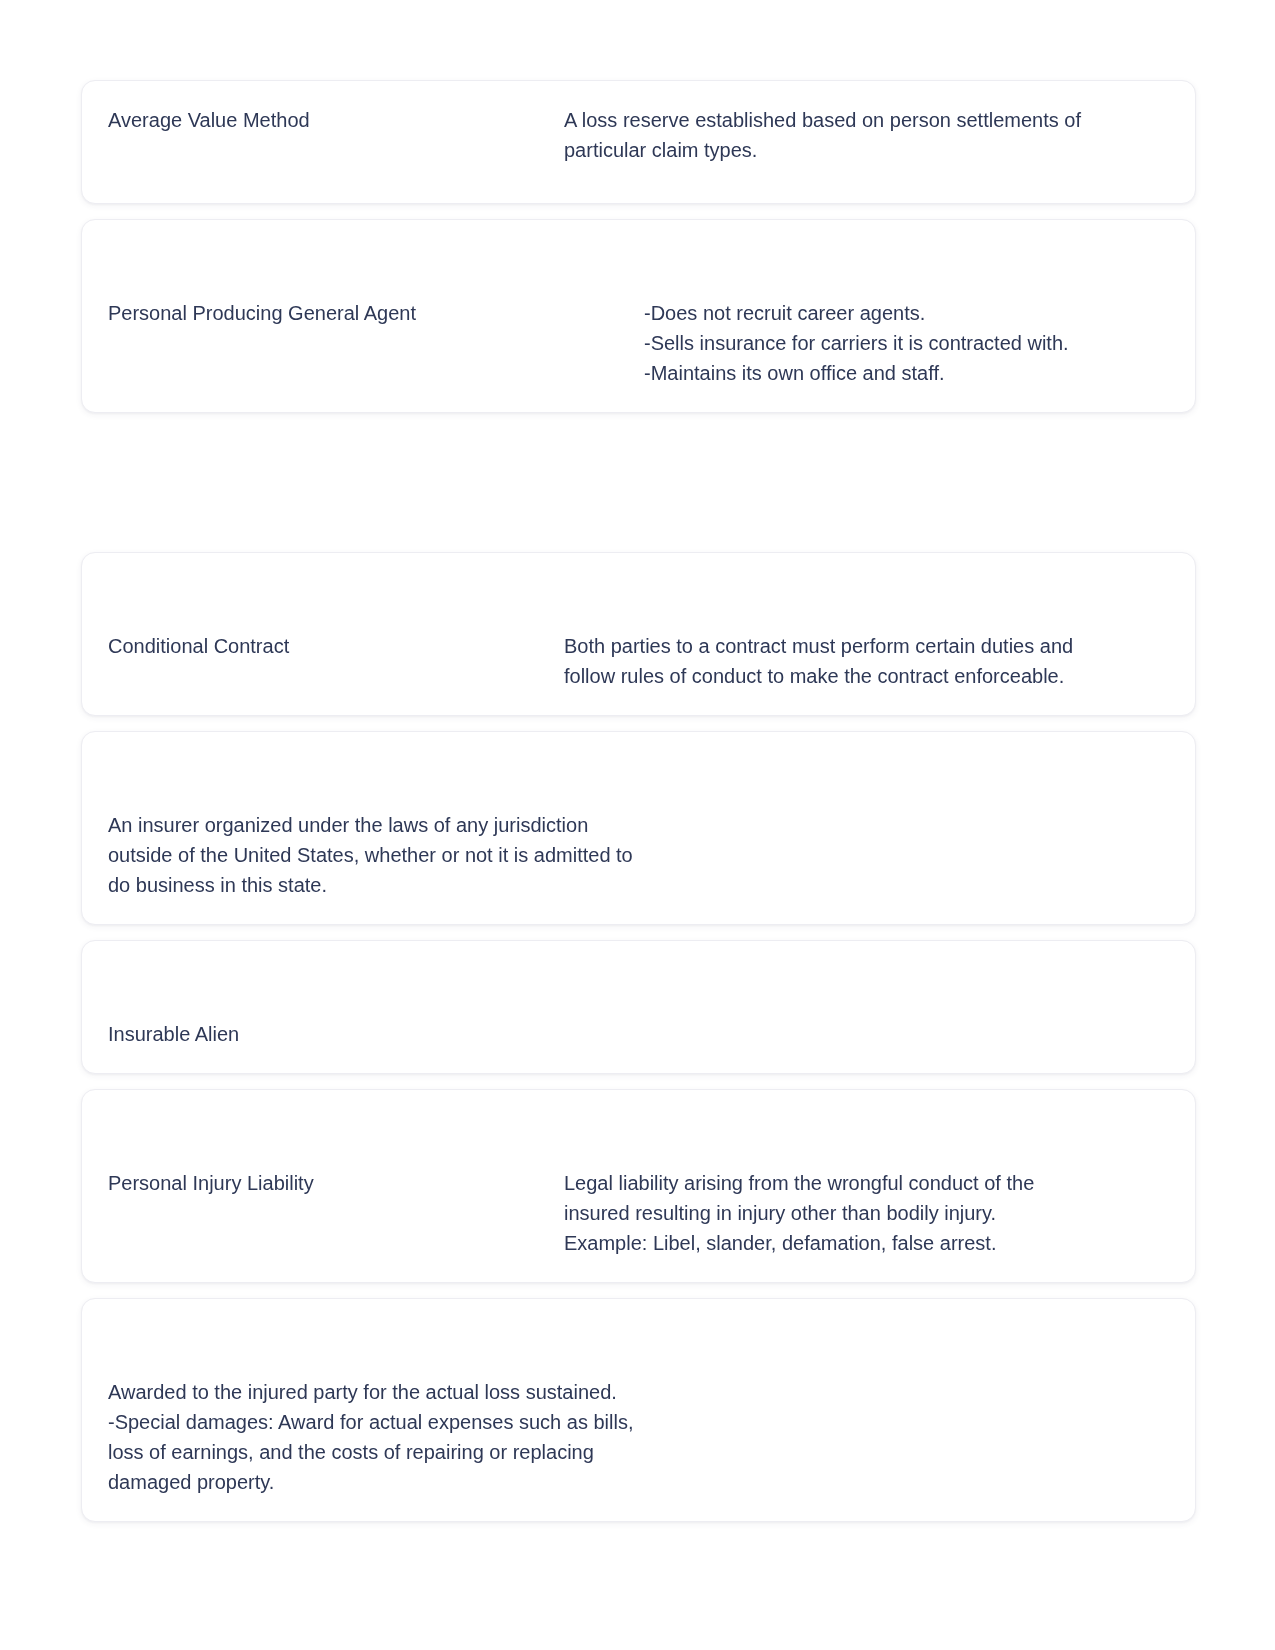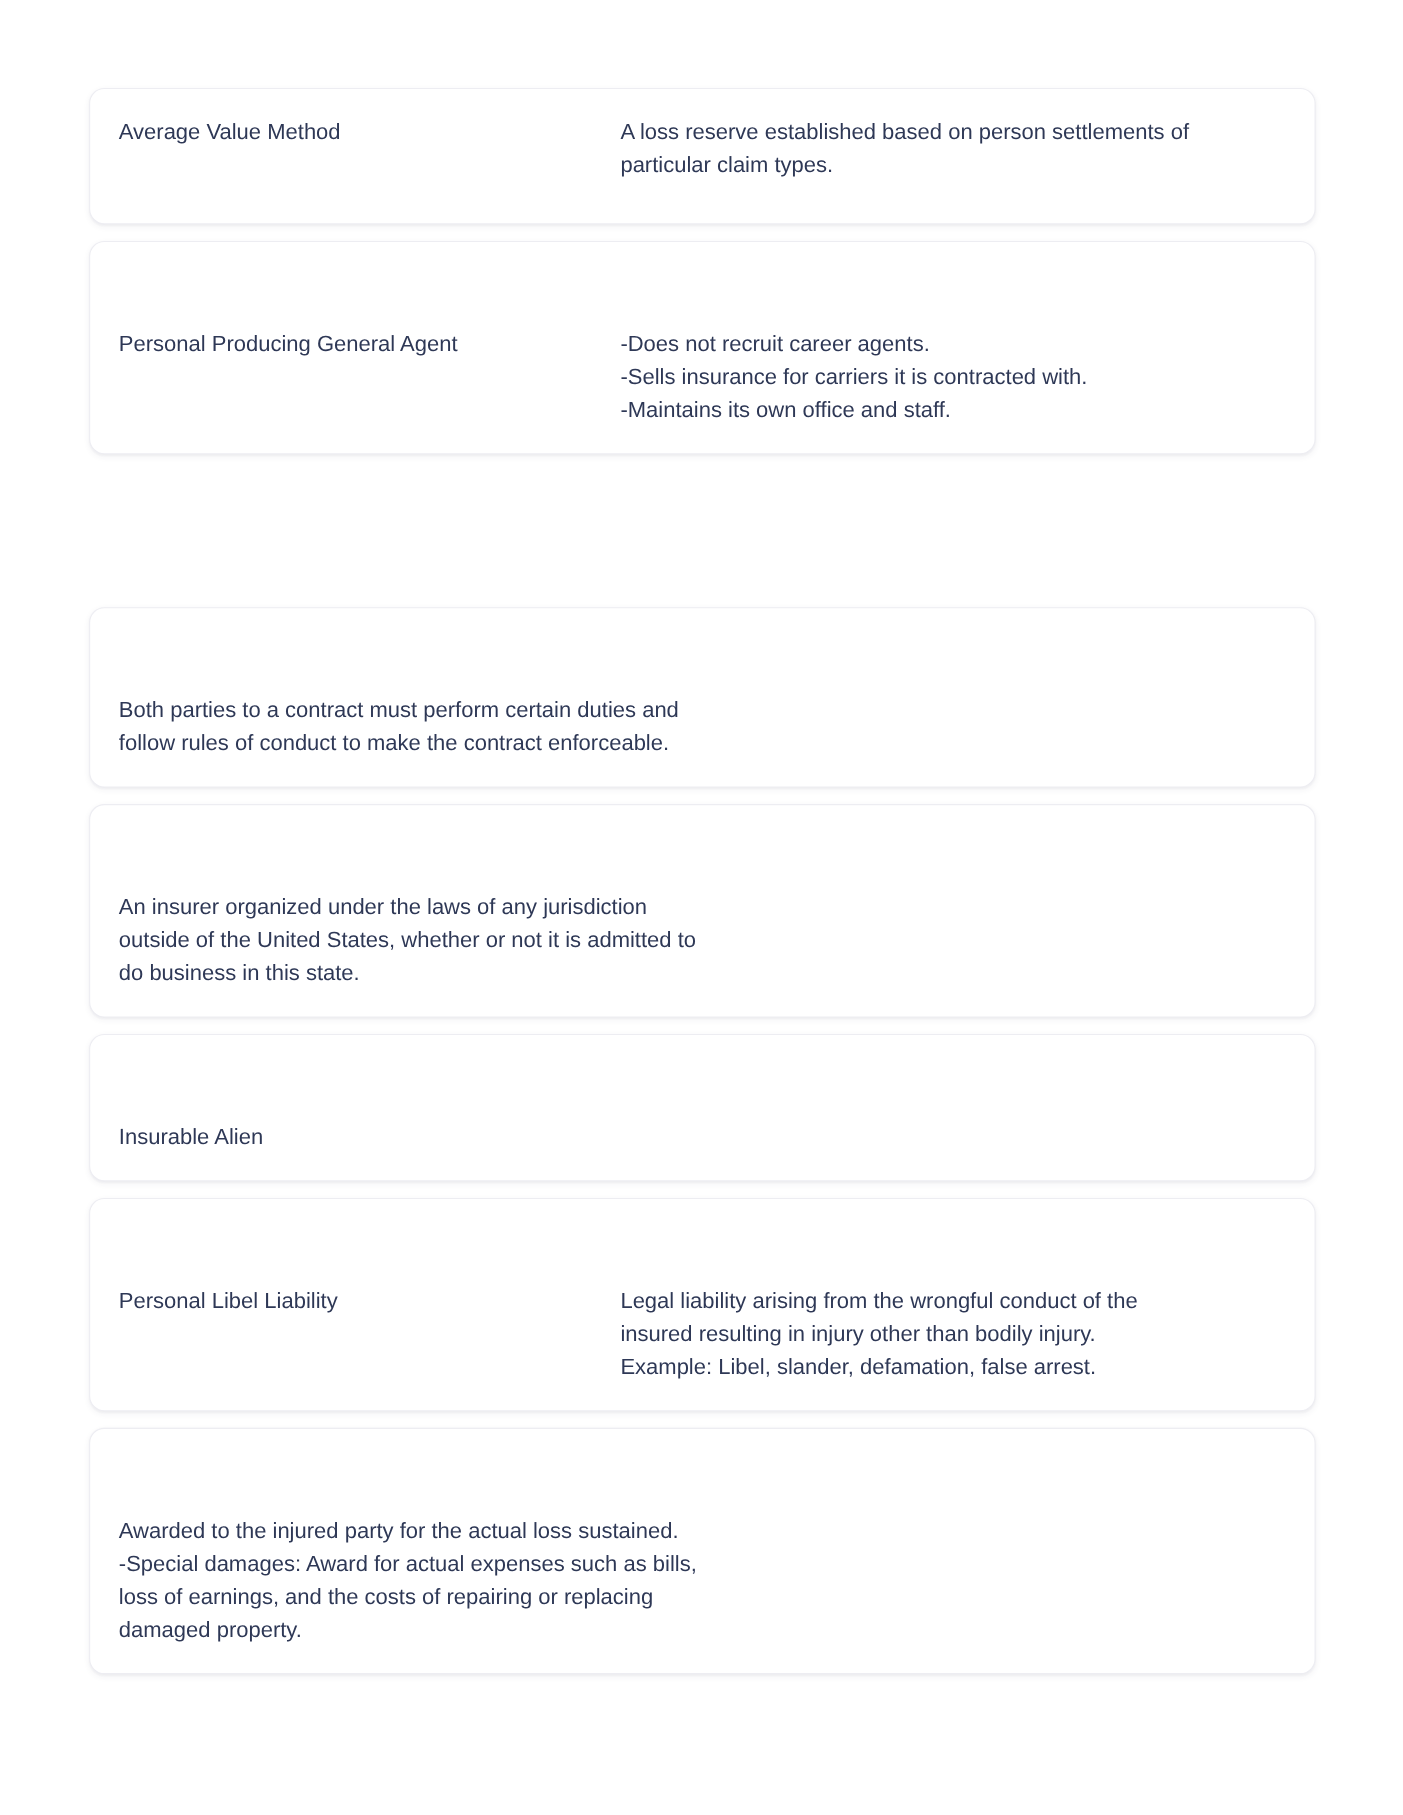--- a/index.html
+++ b/index.html
@@ -27,20 +27,21 @@
     box-shadow:0 2px 6px rgba(46,56,86,0.06), 0 1px 2px rgba(46,56,86,0.04);
     padding:78px 24px 24px 26px;
     margin-bottom:15px;
   }
   .card--compact{
     padding-top:24px;
     padding-bottom:38px;
   }
   .card--gap{
     margin-bottom:139px;
+    justify-content:space-between;
   }
   .term{
     flex:0 0 456px;
     width:456px;
     font-size:20px;
     line-height:30px;
     padding-right:30px;
   }
   .definition{
     width:527px;
@@ -61,33 +62,34 @@
   </section>
 
   <section class="card card--gap">
     <div class="term">Personal Producing General Agent</div>
     <div class="definition">-Does not recruit career agents.
 -Sells insurance for carriers it is contracted with.
 -Maintains its own office and staff.</div>
   </section>
 
   <section class="card">
+    <div class="term">Conditional Contract</div>
     <div class="definition">Both parties to a contract must perform certain duties and follow rules of conduct to make the contract enforceable.</div>
   </section>
 
   <section class="card">
     <div class="definition">An insurer organized under the laws of any jurisdiction outside of the United States, whether or not it is admitted to do business in this state.</div>
   </section>
 
   <section class="card">
     <div class="term">Insurable Alien</div>
   </section>
 
   <section class="card">
-    <div class="term">Personal Libel Liability</div>
+    <div class="term">Personal Injury Liability</div>
     <div class="definition">Legal liability arising from the wrongful conduct of the insured resulting in injury other than bodily injury.
 Example: Libel, slander, defamation, false arrest.</div>
   </section>
 
   <section class="card">
     <div class="definition">Awarded to the injured party for the actual loss sustained.
 -Special damages: Award for actual expenses such as bills, loss of earnings, and the costs of repairing or replacing damaged property.</div>
   </section>
 
 </div>

